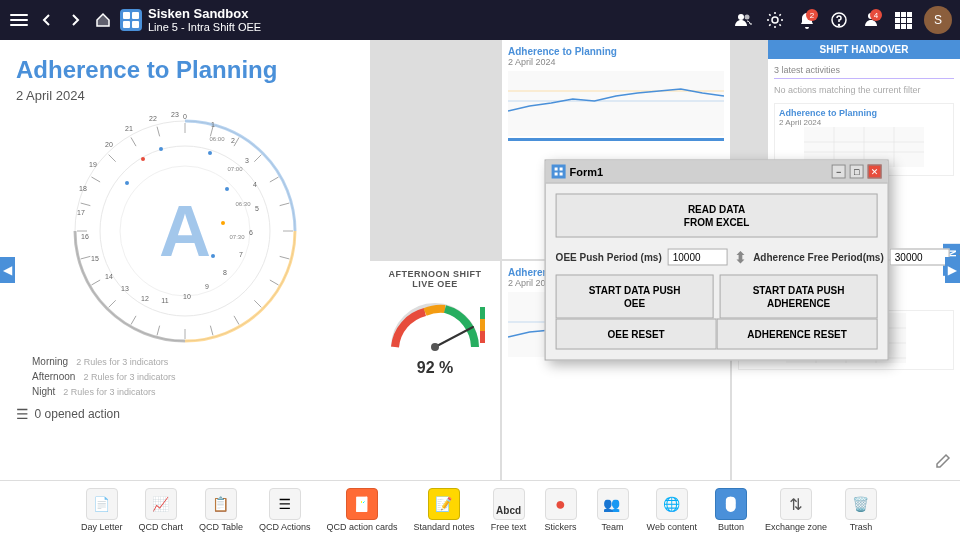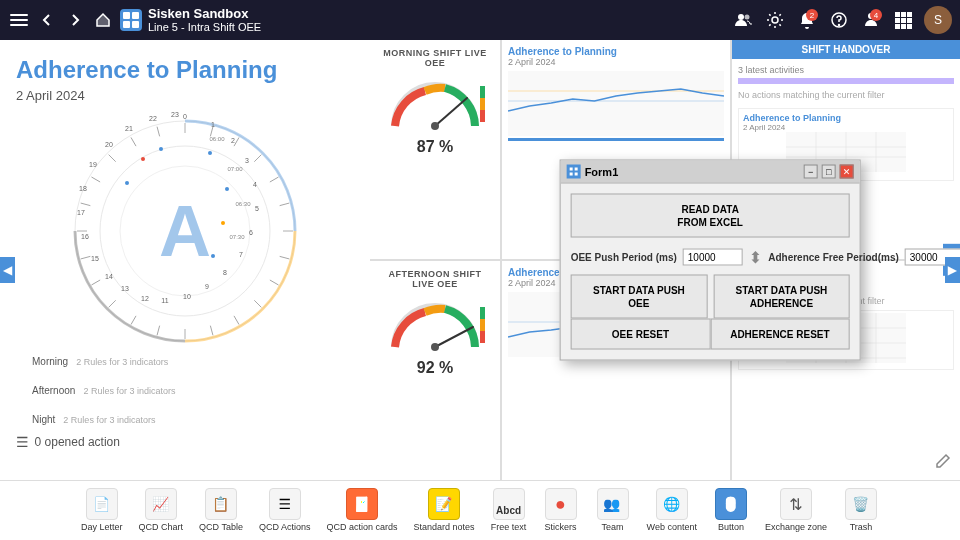--- a/index.html
+++ b/index.html
@@ -111,21 +111,21 @@
       position: absolute;
       top: 0; left: 0; right: 0; bottom: 0;
       z-index: 100;
       pointer-events: none;
     }
     .modal {
       position: absolute;
       top: 50%;
       left: 50%;
       transform: translate(-35%, -50%);
-      width: 301px;
+      width: 344px;
       background: #f0f0f0;
       border: 1px solid #aaa;
       box-shadow: 4px 4px 12px rgba(0,0,0,0.3);
       pointer-events: all;
       font-size: 11px;
     }
     .modal-titlebar {
       background: #d0d0d0;
       padding: 4px 6px;
       display: flex;
@@ -371,21 +371,21 @@
         <circle cx="162" cy="78" r="2" fill="#4a90d9"></circle>
         <circle cx="158" cy="112" r="2" fill="#ffa500"></circle>
         <circle cx="148" cy="145" r="2" fill="#4a90d9"></circle>
         <circle cx="96" cy="38" r="2" fill="#4a90d9"></circle>
         <circle cx="78" cy="48" r="2" fill="#e74c3c"></circle>
         <circle cx="62" cy="72" r="2" fill="#4a90d9"></circle>
       </svg>
       <div class="clock-center-letter">A</div>
     </div>
 
-    <div class="legend" style="display:flex; flex-direction:column; gap:16px; margin-top:4px; margin-left:16px;">
+    <div class="legend" style="display:flex; flex-direction:column; gap:2px; margin-top:4px; margin-left:16px;">
       <div class="legend-item">
         <span style="font-size:10px; color:#555;">Morning</span>
         <span style="color:#aaa; font-size:9px; margin-left:4px;">2 Rules for 3 indicators</span>
       </div>
       <div class="legend-item">
         <span style="font-size:10px; color:#555;">Afternoon</span>
         <span style="color:#aaa; font-size:9px; margin-left:4px;">2 Rules for 3 indicators</span>
       </div>
       <div class="legend-item">
         <span style="font-size:10px; color:#555;">Night</span>
@@ -394,61 +394,38 @@
     </div>
 
     <div class="actions-bar">
       <span style="font-size:14px;">☰</span>
       <span>0 opened action</span>
     </div>
   </div>
 
   <div style="flex:1; display:grid; grid-template-columns: 130px 1fr 1fr; grid-template-rows: 1fr 1fr; gap:2px; background:#ddd; position:relative; overflow:hidden;">
 
-    <div class="panel" style="grid-column:1; grid-row:1;">
-      <div class="panel-title">MORNING SHIFT LIVE OEE</div>
-      <div class="gauge-container">
-        <svg class="gauge-svg" viewBox="0 0 100 60">
-
-          <path d="M10 50 A40 40 0 0 1 90 50" fill="none" stroke="#ddd" stroke-width="8"></path>
-
-          <path d="M10 50 A40 40 0 0 1 40 15" fill="none" stroke="#e74c3c" stroke-width="8"></path>
-
-          <path d="M40 15 A40 40 0 0 1 60 12" fill="none" stroke="#f39c12" stroke-width="8"></path>
-
-          <path d="M60 12 A40 40 0 0 1 90 50" fill="none" stroke="#27ae60" stroke-width="8"></path>
-
-          <line x1="50" y1="50" x2="82" y2="22" stroke="#333" stroke-width="2" stroke-linecap="round"></line>
-          <circle cx="50" cy="50" r="4" fill="#555"></circle>
-
-          <rect x="95" y="10" width="5" height="12" fill="#27ae60"></rect>
-          <rect x="95" y="22" width="5" height="12" fill="#f39c12"></rect>
-          <rect x="95" y="34" width="5" height="12" fill="#e74c3c"></rect>
-        </svg>
-        <div class="gauge-value">87 %</div>
-      </div>
-    </div>
 
     <div class="panel" style="grid-column:2; grid-row:1; padding:6px;">
       <div style="color:#4a90d9; font-size:10px; font-weight:bold;">Adherence to Planning</div>
       <div style="font-size:9px; color:#888;">2 April 2024</div>
       <div style="margin-top:4px; height:65px; background:#f9f9f9; overflow:hidden; position:relative;">
         <svg width="100%" height="65" viewBox="0 0 200 65" preserveAspectRatio="none">
           <line x1="0" y1="30" x2="200" y2="30" stroke="#4a90d9" stroke-width="1" opacity="0.3"></line>
           <line x1="0" y1="20" x2="200" y2="20" stroke="#ffa500" stroke-width="1" opacity="0.3"></line>
           <polyline points="0,40 20,35 40,32 60,28 80,30 100,25 120,22 140,20 160,18 180,22 200,25" fill="none" stroke="#4a90d9" stroke-width="1.5"></polyline>
         </svg>
       </div>
       <div style="height:3px; background:#4a90d9; margin-top:2px; width:100%;"></div>
     </div>
 
-    <div class="panel" style="grid-column:3; grid-row:1; padding:0;">
+    <div class="panel" style="grid-column:3; grid-row:1; padding:0;margin-left:36px;">
       <div style="background:#4a90d9; color:white; font-size:10px; font-weight:bold; text-align:center; padding:4px;">SHIFT HANDOVER</div>
       <div style="padding:6px;">
-        <div style="font-size:9px; color:#888; border-bottom:6px solid #c4b5fd; padding-bottom:3px;">3 latest activities</div>
+        <div style="font-size:9px; color:#888; border-bottom:1px solid #c4b5fd; padding-bottom:3px;">3 latest activities</div>
         <div style="font-size:9px; color:#aaa; margin-top:6px;">No actions matching the current filter</div>
 
         <div style="margin-top:8px; border:1px solid #eee; padding:4px;">
           <div style="color:#4a90d9; font-size:9px; font-weight:bold;">Adherence to Planning</div>
           <div style="font-size:8px; color:#888;">2 April 2024</div>
           <svg width="100%" height="40" viewBox="0 0 120 40">
             <rect x="0" y="0" width="120" height="40" fill="#f9f9f9"></rect>
 
             <line x1="30" y1="0" x2="30" y2="40" stroke="#ddd" stroke-width="0.5"></line>
             <line x1="60" y1="0" x2="60" y2="40" stroke="#ddd" stroke-width="0.5"></line>

